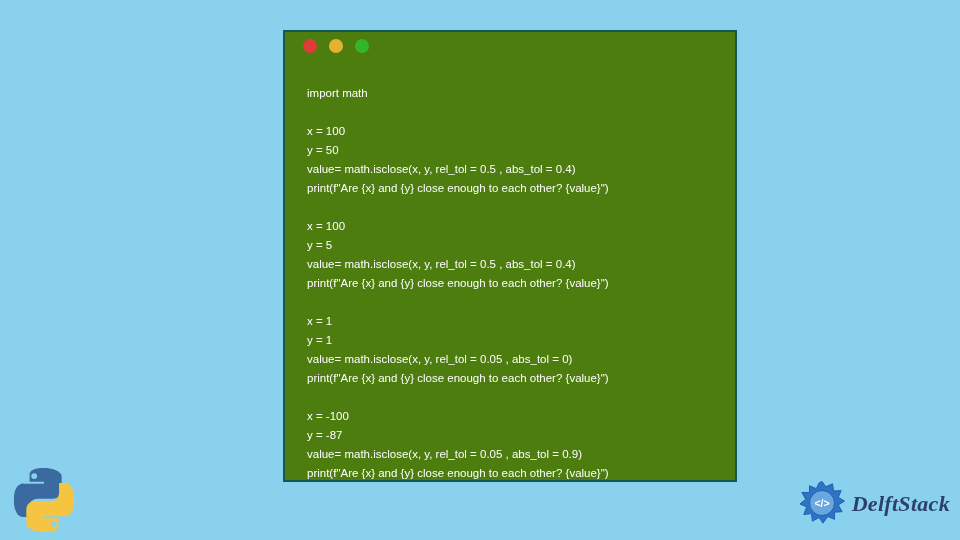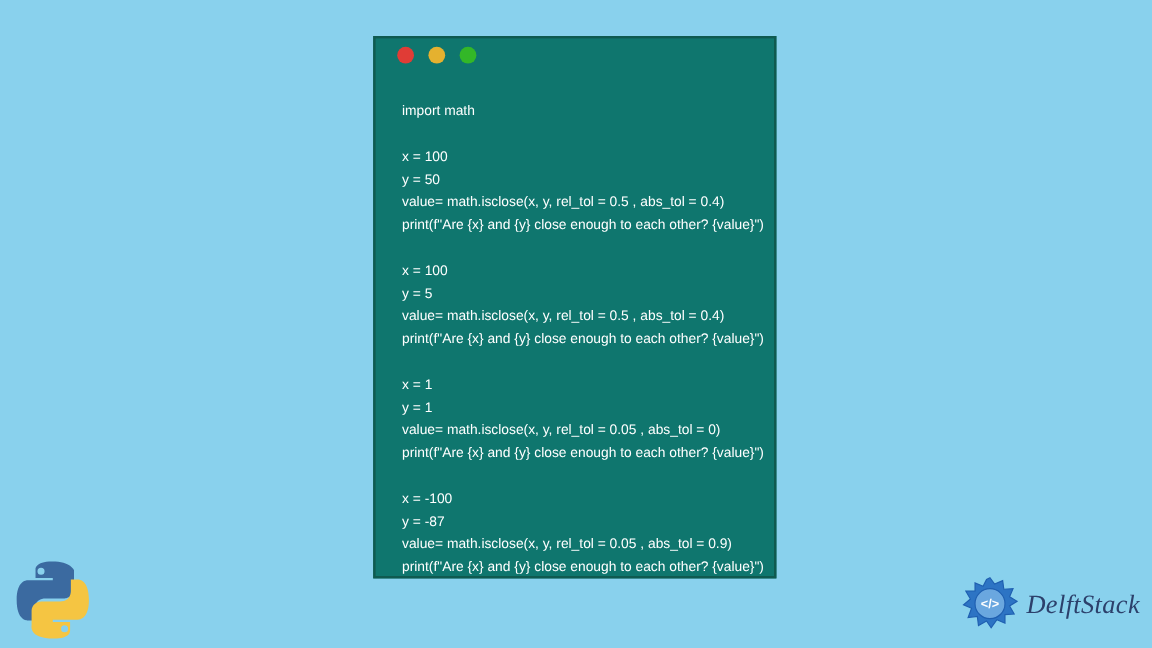--- a/index.html
+++ b/index.html
@@ -9,26 +9,25 @@
     height: 540px;
     background: #89d1ed;
     font-family: Arial, Helvetica, sans-serif;
     overflow: hidden;
     position: relative;
   }
   .code-window {
     position: absolute;
     left: 283px;
     top: 30px;
-    width: 336px;
+    width: 454px;
     height: 452px;
-    background: #0f766e;
+    background: #4d7c0f;
     border: 2px solid #0f5a50;
     box-sizing: border-box;
-    margin-left: 28px;
   }
   .titlebar {
     height: 28px;
     display: flex;
     align-items: center;
     padding-left: 18px;
     gap: 12px;
   }
   .dot {
     width: 14px;
@@ -61,21 +60,21 @@
     position: absolute;
     right: 10px;
     bottom: 12px;
     display: flex;
     align-items: center;
     gap: 6px;
   }
   .delft-text {
     color: #2c406b;
     font-size: 22px;
-    font-weight: 400;
+    font-weight: 700;
     letter-spacing: 0.3px;
     font-style: italic;
     font-family: Georgia, 'Times New Roman', serif;
   }
   .delft-icon {
     width: 48px;
     height: 48px;
   }
 </style>
 </head>

